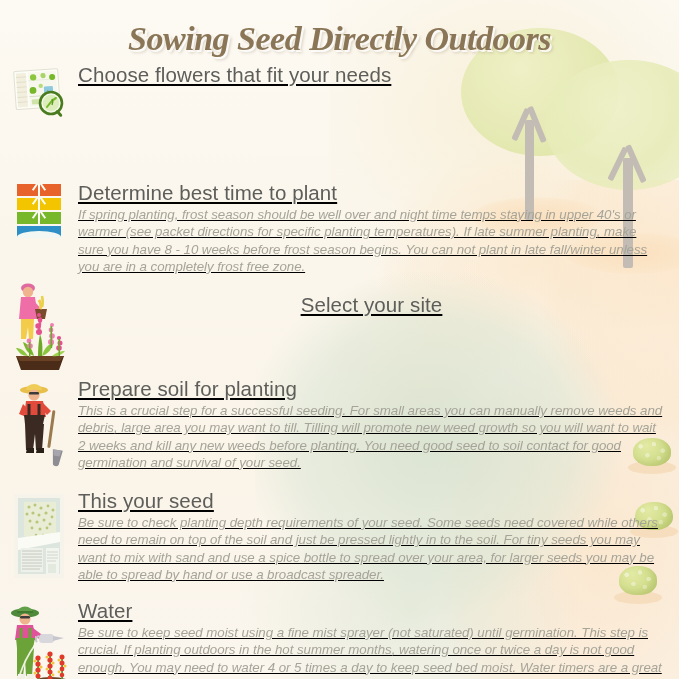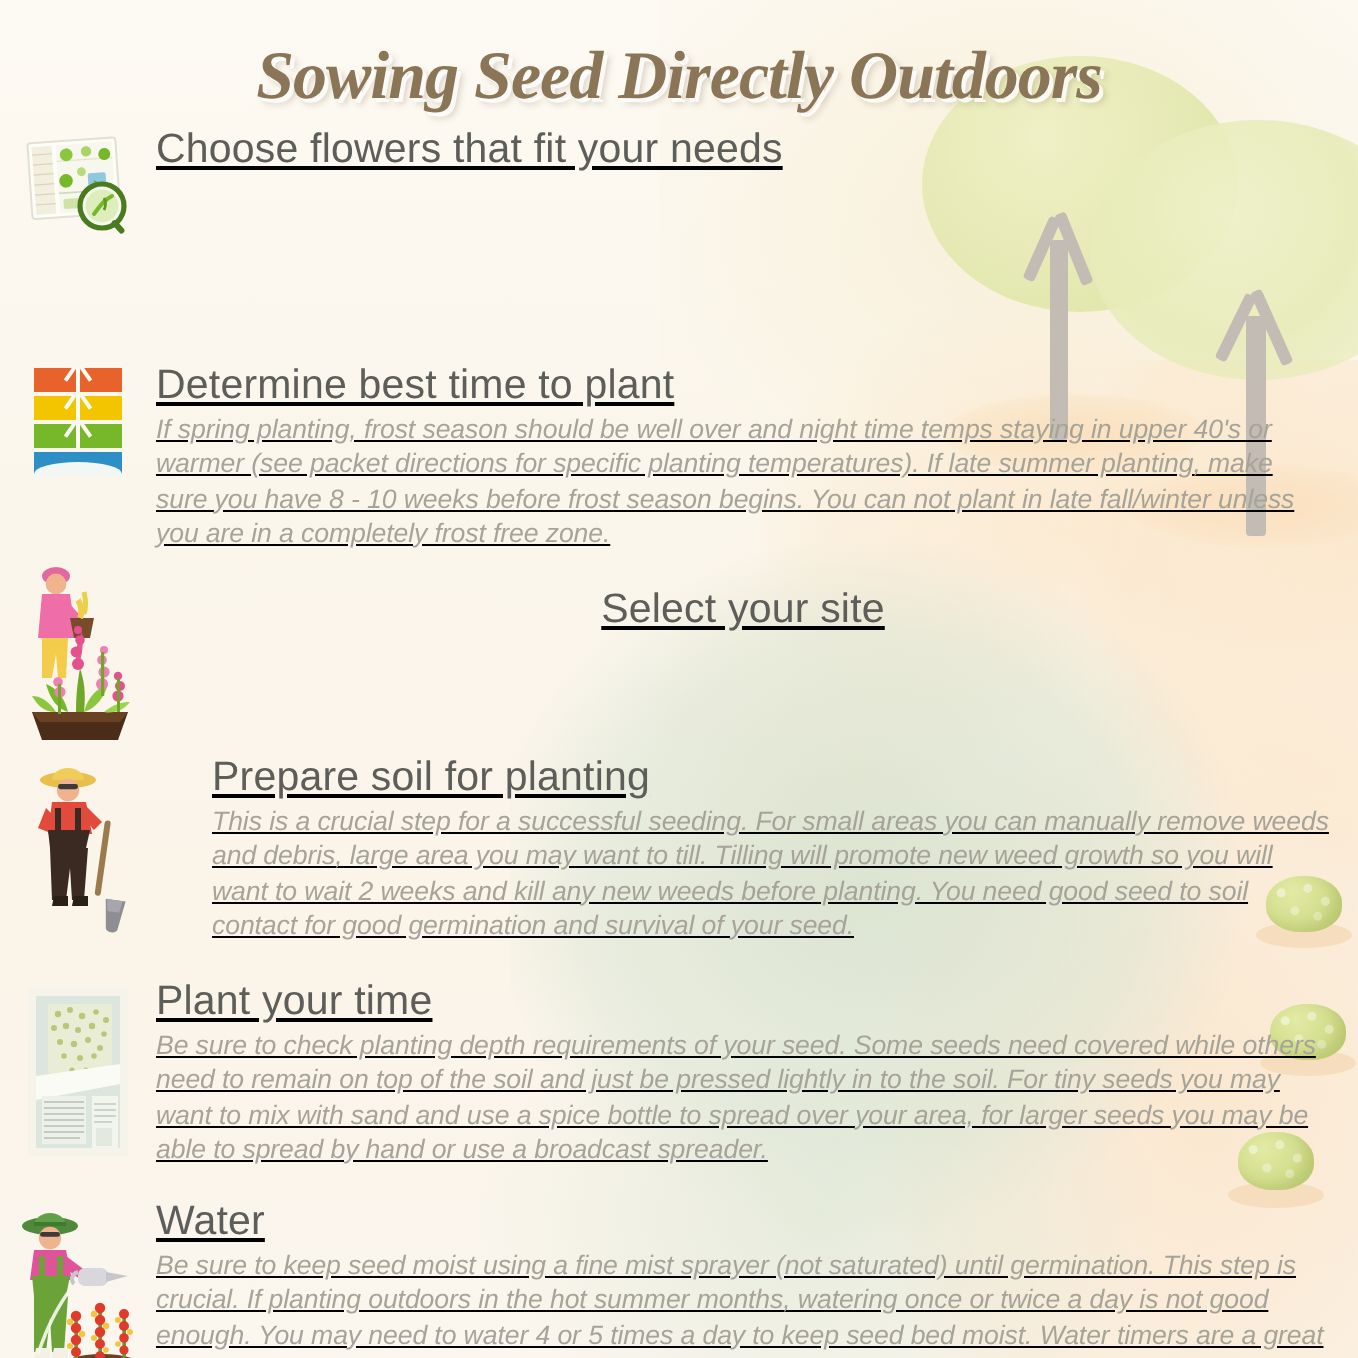--- a/index.html
+++ b/index.html
@@ -114,21 +114,21 @@
   .sec-body{
     font-family:"Liberation Sans", sans-serif;
     font-style:italic;font-size:13.3px;color:#a6a498;
     line-height:1.30;margin:0;letter-spacing:-.05px;
   }
 
   
   #sec-0{height:78px;}
   #sec-1{height:112px;margin-top:40px;}
   #sec-2{height:84px;text-align:center;}
-  #sec-3{height:112px;gap:28px;}
+  #sec-3{height:112px;}
   #sec-4{height:110px;}
   #sec-5{height:110px;justify-content:flex-end;}
 
   
   .icon-svg{display:block;}
 
   
   .seasons{width:44px;}
   .seasons .bar{height:12px;margin-bottom:2px;position:relative;overflow:hidden;}
   .seasons .bar.s0{background:#e8622c;}
@@ -374,21 +374,21 @@
             <path d="M12 59h20M12 62h20M12 65h20M12 68h20M12 71h20M12 74h20M12 77h18"></path>
           </g>
           <rect x="36" y="56" width="13" height="26" fill="#f2f4ee"></rect>
           <g stroke="#c4c9bd" stroke-width="0.7">
             <path d="M37 60h11M37 63h11M37 66h11M37 69h9"></path>
           </g>
           <path d="M38 72h8v9h-8z" fill="#e4e9e0"></path>
         </svg>
       </div>
       <div class="text-cell">
-        <h2 class="sec-head">Plant your time</h2>
+        <h2 class="sec-head">This your seed</h2>
         <p class="sec-body">Be sure to check planting depth requirements of  your seed.  Some seeds need covered while others need to remain on top of the soil and just be pressed lightly in to the  soil. For tiny seeds you may want to mix with sand and use a spice bottle to spread over your area, for larger seeds you may be able to spread by hand or use a broadcast spreader.</p>
       </div>
     </div>
 
     <div class="section" id="sec-5">
       <div class="icon-cell">
         <svg class="icon-svg" width="72" height="100" viewBox="0 0 72 100" style="margin-top:-2px">
 
           <ellipse cx="22" cy="13" rx="14" ry="4.5" fill="#4f8a3a"></ellipse>
           <path d="M14 13a8 6.5 0 0 1 16 0z" fill="#63a04a"></path>

